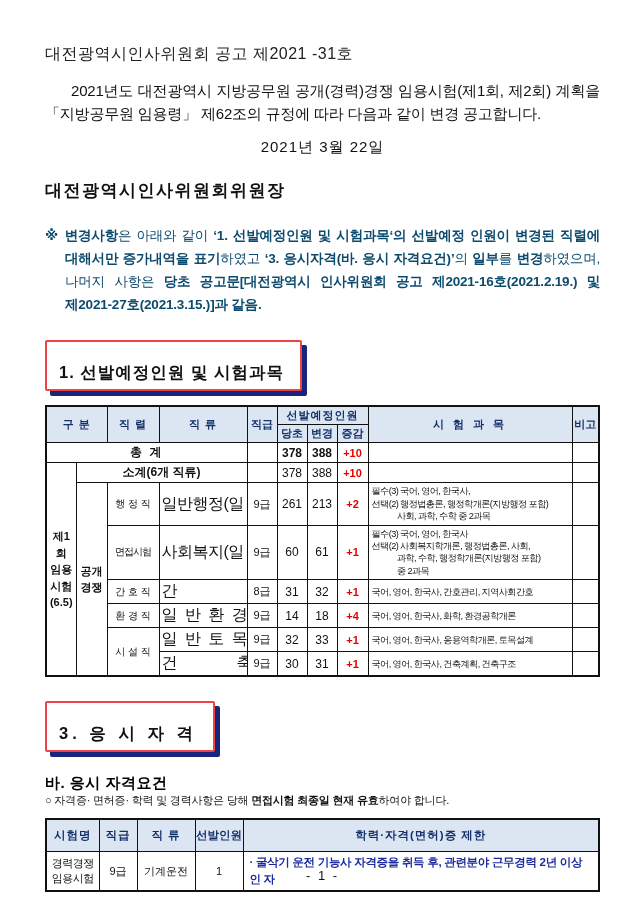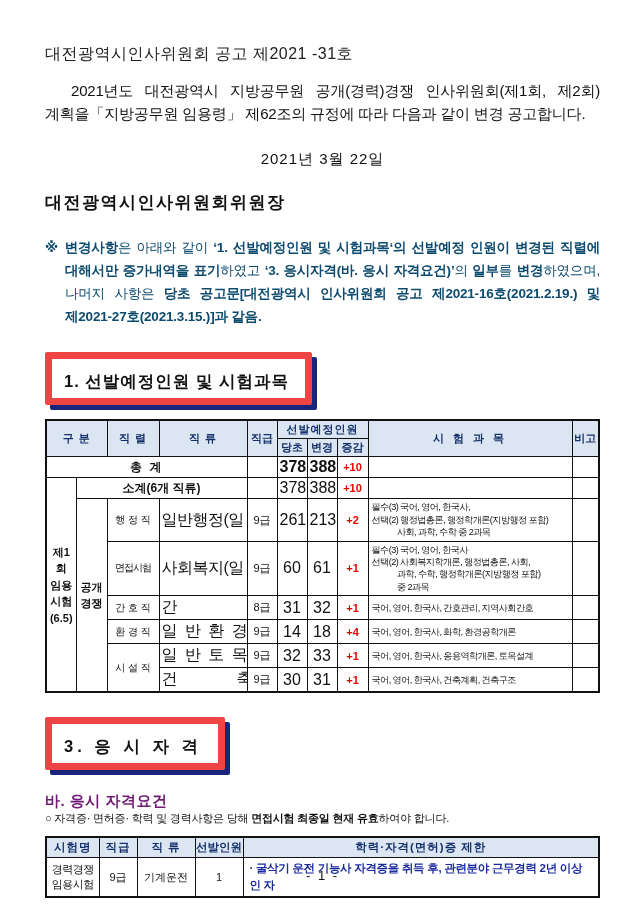--- a/index.html
+++ b/index.html
@@ -17,79 +17,79 @@
     margin-top:8px; border:2.5px solid #1b1b1b; border-radius:10px;
     background:#f2f3fd; padding:8px 6px; text-align:center;
     font-size:17px; font-weight:bold; letter-spacing:-.5px;
   }
   .title-box .hl { color:#0008ee; text-decoration:underline; }
 
   .body-par {
     margin-top:14px; font-size:15px; line-height:1.55; text-align:justify;
     text-indent:26px; letter-spacing:-.2px; word-break:keep-all;
   }
-  .date-line { margin-top:24px; text-align:center; font-size:15px; letter-spacing:1px; }
+  .date-line { margin-top:12px; text-align:center; font-size:15px; letter-spacing:1px; }
   .signer { margin-top:22px; padding-right:8px;
             font-size:17px; font-weight:bold; letter-spacing:1.5px; }
 
   .note {
     margin-top:22px; font-size:13.5px; line-height:1.72; color:#0c4a6e;
     padding-left:20px; text-indent:-20px; text-align:justify;
     letter-spacing:-.2px; word-break:keep-all;
   }
   .note .b { font-weight:bold; }
 
   .sec-head {
     display:inline-block; margin-top:24px; background:#fff;
-    border:7px solid #ef4444; border-radius:2px;
+    border:2px solid #ef4444; border-radius:2px;
     box-shadow:5px 5px 0 0 #19257d;
-    padding:12px 16px 5px 12px; font-size:16.5px; font-weight:bold; letter-spacing:1px;
+    padding:20px 16px 5px 12px; font-size:16.5px; font-weight:bold; letter-spacing:1px;
   }
 
   table { border-collapse:collapse; width:553px; table-layout:fixed;border-radius:22px; }
   .t1 { margin-top:14px; border:2px solid #111; }
   .t1 th,.t1 td { border:1px solid #111; text-align:center; vertical-align:middle; overflow:hidden; }
   .t1 th { background:#dce6f2; color:#14306b; font-size:11px; font-weight:bold;
            letter-spacing:1px; height:17px; padding:1px 0; }
   .t1 td { font-size:11px; padding:1px 2px; }
-  .t1 .num { font-size:16px; }
+  .t1 .num { font-size:12px; }
   .red { color:#e60000; font-weight:bold; }
   .t1 .rowlabel { font-weight:bold; font-size:12px; letter-spacing:2px; }
   .t1 .grp { font-weight:bold; font-size:11px; white-space:pre-line; line-height:1.5; letter-spacing:0; }
   .t1 .series { font-size:10px; letter-spacing:0; white-space:pre; }
   .t1 .jr { font-size:16px; white-space:pre; letter-spacing:-.5px; }
   .t1 .subj {
     text-align:left; font-size:9.2px; letter-spacing:-.6px;
     white-space:pre-wrap; line-height:1.35; padding:2px 3px;
   }
   .t1 tr.short td { height:18px; }
 
-  .sub-head { margin-top:22px; font-size:15px; font-weight:bold; letter-spacing:.5px; color:#701a75; }
+  .sub-head { margin-top:22px; font-size:15px; font-weight:bold; letter-spacing:.5px; color:#000000; }
   .bullet { font-size:11px; letter-spacing:-.2px; }
   .bullet .b { font-weight:bold; }
 
   .t2 { margin-top:10px; border:2px solid #111; }
   .t2 th,.t2 td { border:1px solid #111; text-align:center; vertical-align:middle; }
   .t2 th { background:#dce6f2; color:#14306b; font-size:11.5px; font-weight:bold;
-           letter-spacing:1px; height:20px; }
+           letter-spacing:1px; height:32px; }
   .t2 td { font-size:11px; height:36px; }
   .t2 .exam { white-space:pre-line; line-height:1.35; letter-spacing:-.5px; }
   .t2 .req { text-align:left; color:#1b2b9e; font-weight:bold; font-size:11.5px;
              letter-spacing:-.3px; line-height:1.5; padding:2px 6px; }
   .page-num { position:absolute; left:0; top:868px; width:555px; text-align:center; font-size:13px; letter-spacing:2px; }
 </style>
 </head>
 <body>
 
 <div class="page">
 
   <div class="notice-no">대전광역시인사위원회 공고 제2021 -31호</div>
 
 
-  <div class="body-par">2021년도  대전광역시 지방공무원 공개(경력)경쟁  인사위원회(제1회, 제2회) 계획을「지방공무원  임용령」 제62조의  규정에  따라  다음과  같이  변경 공고합니다.</div>
+  <div class="body-par">2021년도  대전광역시 지방공무원 공개(경력)경쟁  임용시험(제1회, 제2회) 계획을「지방공무원  임용령」 제62조의  규정에  따라  다음과  같이  변경 공고합니다.</div>
 
   <div class="date-line">2021년   3월 22일</div>
 
   <div class="signer">대전광역시인사위원회위원장</div>
 
   <div class="note"><span class="b">※ </span><span class="b">변경사항</span><span>은 아래와 같이 </span><span class="b">‘1. 선발예정인원 및 시험과목‘의 선발예정 인원이 변경된 직렬에 대해서만 증가내역을 표기</span><span>하였고 </span><span class="b">‘3. 응시자격(바. 응시 자격요건)’</span><span>의 </span><span class="b">일부</span><span>를 </span><span class="b">변경</span><span>하였으며, 나머지 사항은 </span><span class="b">당초 공고문[대전광역시 인사위원회 공고 제2021-16호(2021.2.19.) 및 제2021-27호(2021.3.15.)]과 같음.</span></div>
 
   <div>
     <span class="sec-head">1. 선발예정인원 및 시험과목</span>
   </div>

